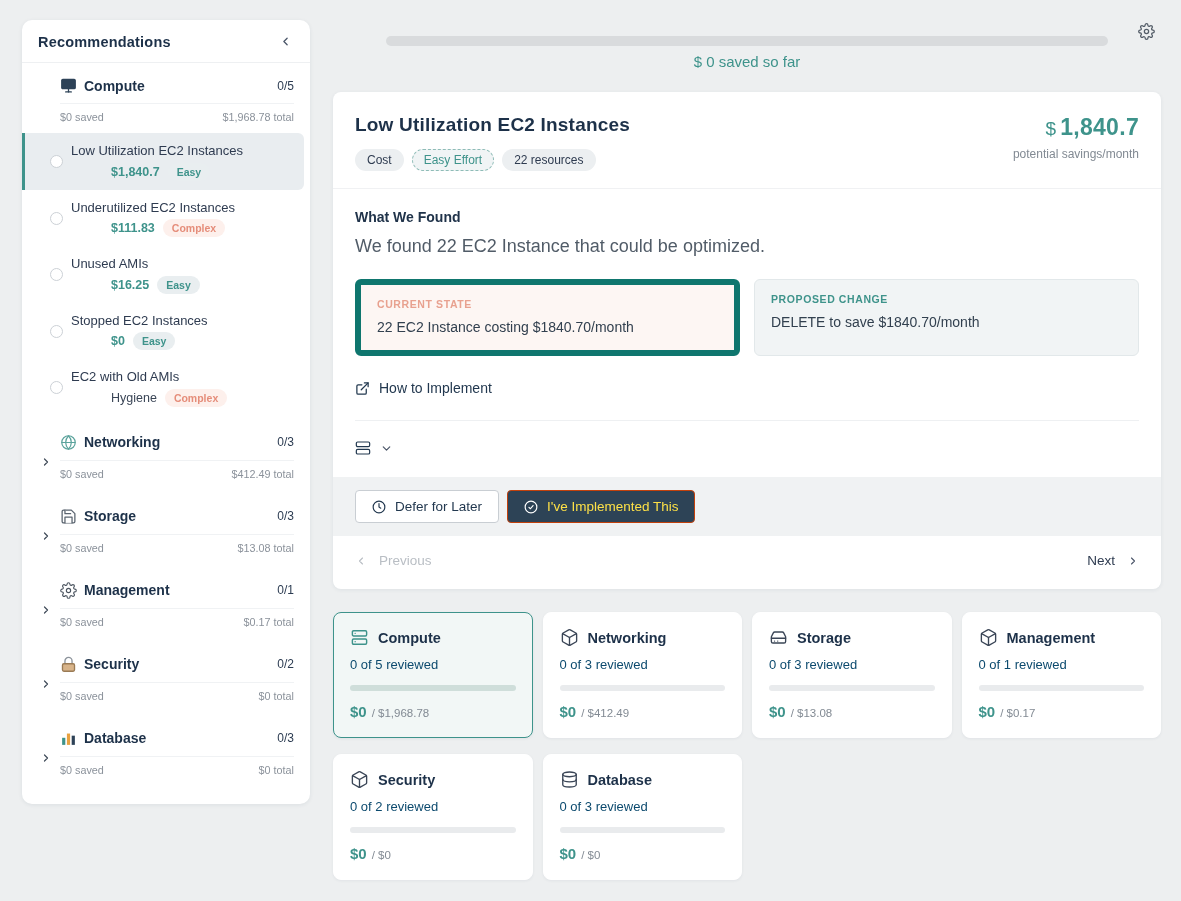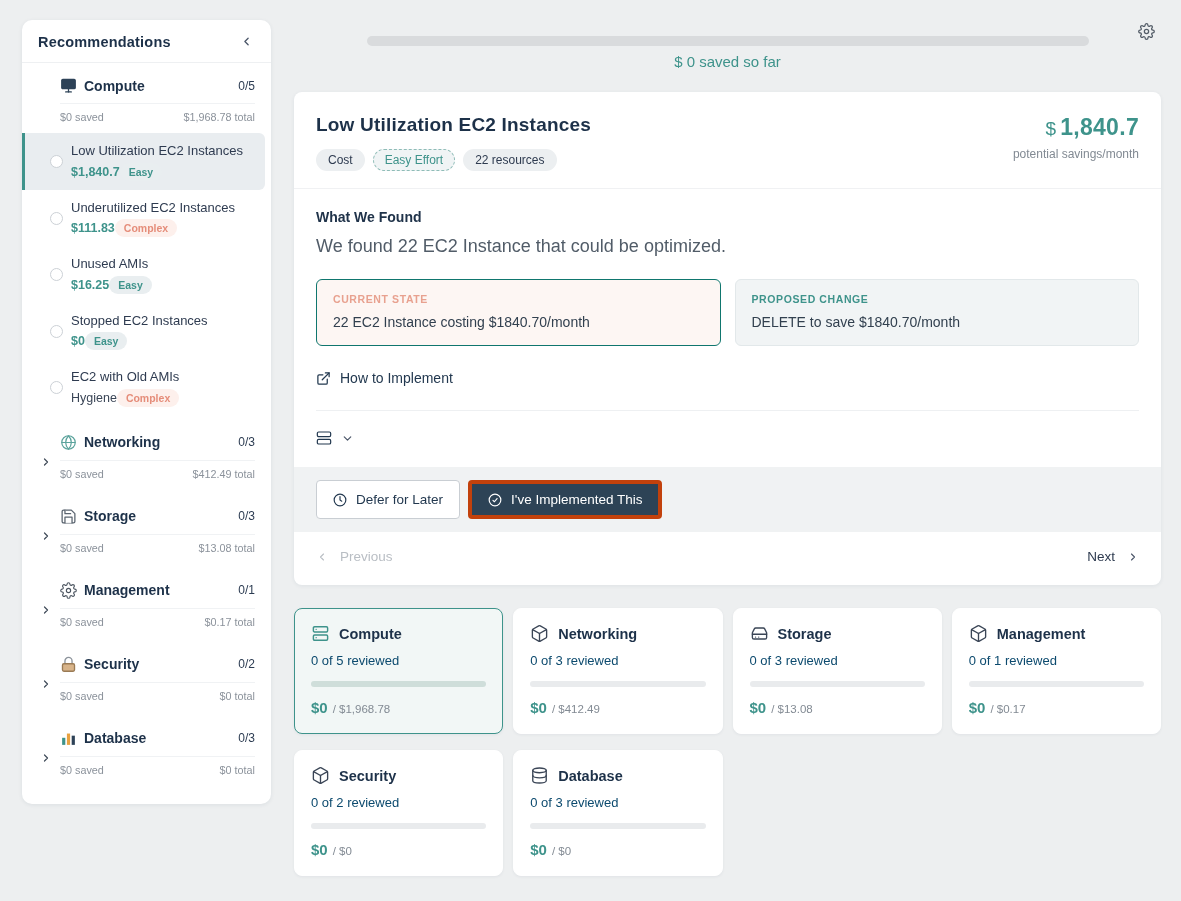--- a/index.html
+++ b/index.html
@@ -5,21 +5,21 @@
   * { margin:0; padding:0; box-sizing:border-box; }
   html,body { width:1181px; height:901px; }
   body {
     font-family:"Liberation Sans","DejaVu Sans",sans-serif;
     background:#edeff0; color:#223850; overflow:hidden;
   }
   .app { display:flex; padding:20px 20px 0 22px; gap:23px; }
 
   
   .sidebar {
-    width:249px; min-height:680px; background:#fff; border-radius:10px;
+    width:288px; min-height:680px; background:#fff; border-radius:10px;
     box-shadow:0 1px 4px rgba(30,50,80,.08); flex:0 0 auto; align-self:flex-start;
     padding-bottom:14px;
   }
   .sb-header {
     display:flex; align-items:center; justify-content:space-between;
     padding:13px 16px 12px 16px; border-bottom:1px solid #eef0f2;
   }
   .sb-title { font-size:14.5px; font-weight:bold; color:#1d3149; letter-spacing:.2px; }
   .sb-collapse { background:none; border:none; cursor:pointer; color:#4a5568; display:flex; padding:2px; }
   .section { position:relative; padding:14px 16px 4px 16px; }
@@ -32,21 +32,21 @@
   .sec-count { font-size:12px; color:#2c3c52; }
   .sec-stats {
     margin-left:22px; margin-top:9px; padding-top:7px; border-top:1px solid #f0f2f4;
     display:flex; justify-content:space-between; font-size:10.8px; color:#8b929b;
   }
   .sec-items { margin:10px -16px 0 -16px; }
   .rec-item { display:flex; align-items:flex-start; gap:8px; padding:9px 14px 9px 28px; cursor:pointer; position:relative; }
   .rec-item.sel { background:#e9edf0; border-left:3px solid #3e938b; padding-left:25px; border-radius:0 6px 6px 0; margin-right:6px; }
   .radio { width:13px; height:13px; border:1.5px solid #ccd1d6; border-radius:50%; margin-top:13px; flex:0 0 auto; background:#fff; }
   .rec-title { font-size:13px; color:#2e3b50; line-height:1.35; }
-  .rec-sub { display:flex; align-items:center; margin-top:3px; }
+  .rec-sub { display:flex; align-items:center; gap:8px; margin-top:3px;margin-left:40px; }
   .rec-value { font-size:12.5px; font-weight:bold; color:#3e938b; }
   .rec-value.plain { color:#3a4556; font-weight:normal; }
   .badge { font-size:10.5px; font-weight:bold; padding:3px 9px; border-radius:9px; }
   .badge.easy { background:#e9eef0; color:#3e938b; }
   .badge.complex { background:#fdf0ec; color:#e58d7a; }
 
   
   .main { flex:1; position:relative; }
   .topbar { position:relative; padding-top:16px; }
   .top-track { width:722px; height:10px; border-radius:5px; background:#d9dbdd; margin:0 auto; overflow:hidden; }
@@ -65,34 +65,34 @@
   .savings-num { display:flex; align-items:baseline; justify-content:flex-end; gap:4px; color:#3e938b; }
   .savings-cur { font-size:19px; font-weight:500; }
   .savings-val { font-size:23px; font-weight:bold; letter-spacing:.3px; }
   .savings-cap { font-size:12px; color:#828a93; margin-top:6px; }
 
   .card-body { padding:20px 22px 0 22px; }
   .found-h { font-size:14px; font-weight:bold; color:#20334a; margin-bottom:11px; }
   .found-p { font-size:18px; color:#515c68; margin-bottom:22px; }
   .state-grid { display:grid; grid-template-columns:1fr 1fr; gap:14px; }
   .state-box { border-radius:6px; padding:13px 16px 15px 16px; }
-  .state-box.current { background:#fdf6f3; border:1px solid #0f766e; }
+  .state-box.current { background:#fdf6f3; border:6px solid #0f766e; }
   .state-box.proposed { background:#f1f4f5; border:1px solid #e2e8ea; }
   .state-label { font-size:10.5px; font-weight:bold; letter-spacing:.6px; margin-bottom:9px; }
   .state-box.current .state-label { color:#e8a18f; }
   .state-box.proposed .state-label { color:#3e938b; }
   .state-text { font-size:14px; color:#32404f; }
   .howto { display:flex; align-items:center; gap:9px; margin:24px 0 24px 0; color:#22384f; cursor:pointer; }
   .howto-label { font-size:14px; }
   .affected { display:flex; align-items:center; gap:9px; border-top:1px solid #eef0f2; padding:19px 0 21px 0; cursor:pointer; color:#22384f; }
   .affected-label { font-size:14px; flex:1; }
   .card-actions { background:#f0f2f3; padding:13px 22px; display:flex; gap:8px; }
   .btn { display:flex; align-items:center; gap:9px; font-size:13.5px; border-radius:4px; padding:8px 16px; cursor:pointer; font-family:inherit; }
   .btn-outline { background:#fff; border:1px solid #c9ced3; color:#22384f; }
-  .btn-primary { background:#2d4356; border:4px solid #c2410c; color:#ffffff; }
+  .btn-primary { background:#2d4356; border:1px solid #c2410c; color:#fde047; }
   .card-nav { display:flex; justify-content:space-between; align-items:center; padding:17px 22px 21px 22px; }
   .nav-link { display:flex; align-items:center; gap:12px; font-size:13.5px; background:none; border:none; font-family:inherit; cursor:pointer; }
   .nav-prev { color:#b9bec4; }
   .nav-next { color:#2e3b50; }
 
   
   .cat-grid { display:grid; grid-template-columns:repeat(4,1fr); gap:16px 10px; margin-top:23px; }
   .cat-card { background:#fff; border-radius:8px; border:1px solid #fff; box-shadow:0 1px 3px rgba(30,50,80,.06); padding:15px 16px 17px 16px; cursor:pointer; }
   .cat-card.sel { border:1px solid #3e938b; background:#f2f7f6; }
   .cat-head { display:flex; align-items:center; gap:9px; }

